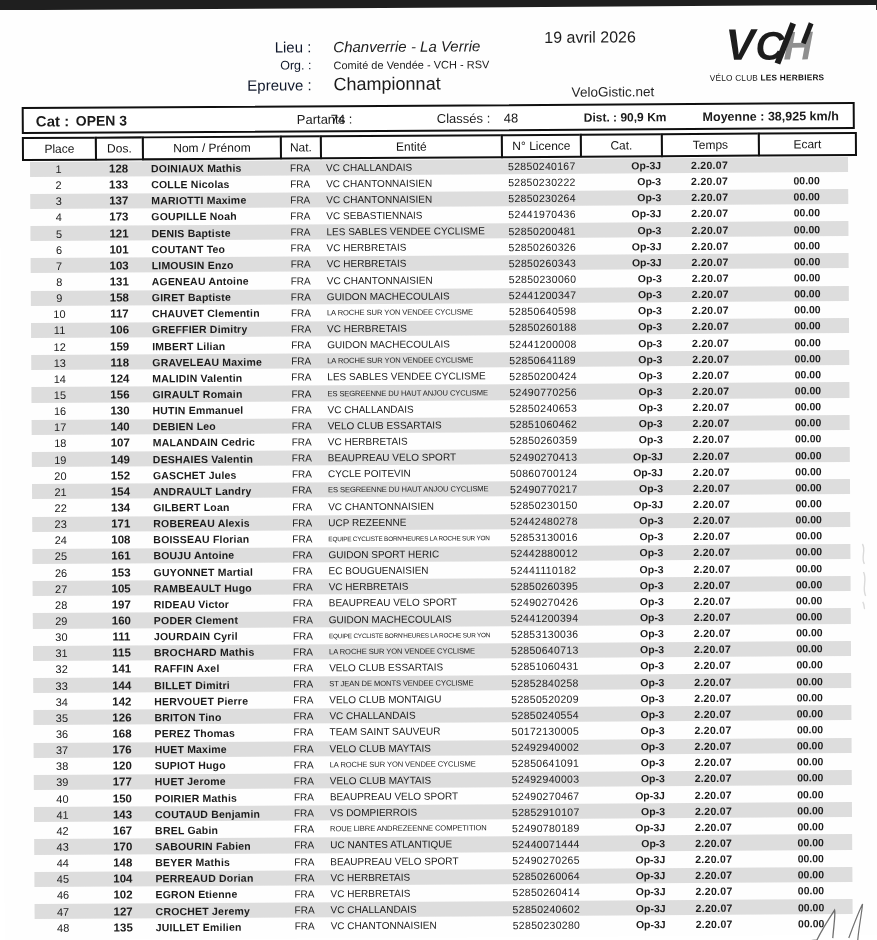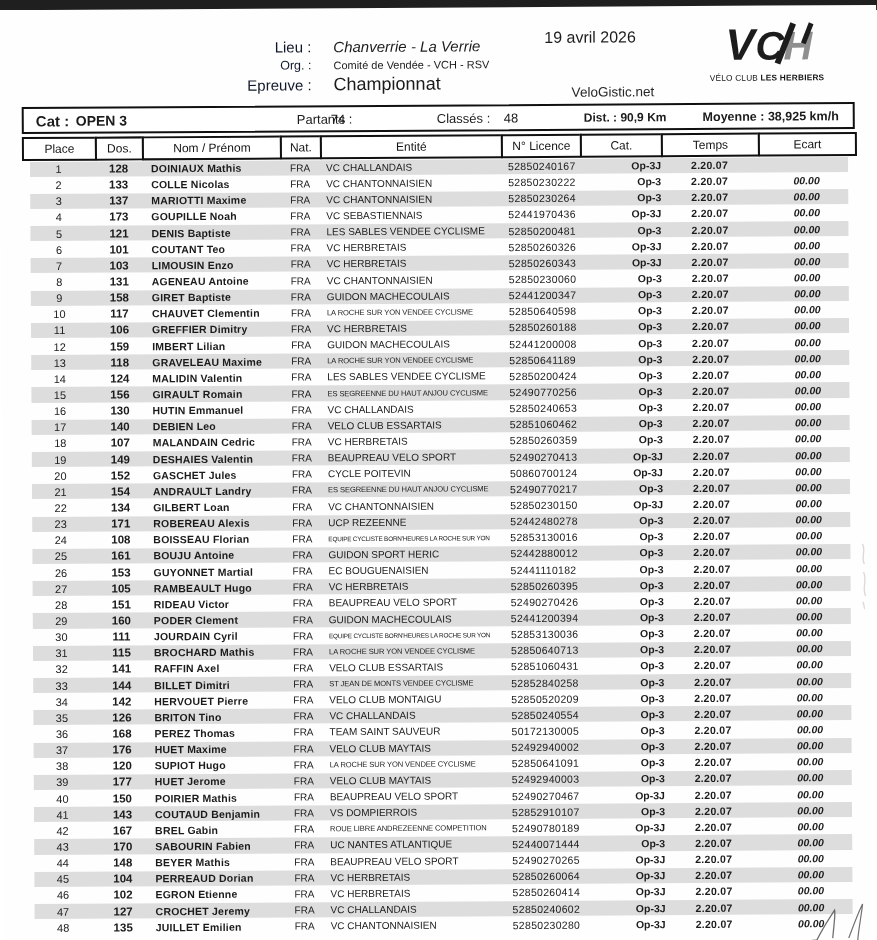--- a/index.html
+++ b/index.html
@@ -64,21 +64,21 @@
   .c-place {width:73px;text-align:center;font-size:11px;font-weight:500;}
   .c-dos   {width:47px;text-align:center;font-size:11.5px;font-weight:600;}
   .c-nom   {width:138px;padding-left:9px;font-size:10.5px;font-weight:600;letter-spacing:0.2px;}
   .c-nat   {width:40px;text-align:center;font-size:10px;}
   .c-ent   {width:181px;padding-left:6px;font-size:10px;}
   .c-ent.sm{font-size:7.6px;letter-spacing:-0.1px;}
   .c-ent.xs{font-size:6.4px;letter-spacing:-0.2px;}
   .c-lic   {width:79px;padding-left:7px;font-size:10.5px;letter-spacing:0.3px;}
   .c-cat   {width:81px;text-align:right;font-size:10.5px;font-weight:600;}
   .c-tps   {width:97px;text-align:center;font-size:10.5px;font-weight:700;letter-spacing:0.3px;}
-  .c-eca   {width:97px;text-align:center;font-size:10.5px;font-weight:600;font-style:italic;}
+  .c-eca   {width:97px;text-align:center;font-size:10.5px;font-weight:600;}
 
   .pen-mark{position:absolute;left:800px;top:895px;}
   .margin-mark{position:absolute;left:852px;top:535px;opacity:0.35;}
 </style>
 </head>
 <body>
 
 <div class="topbar"></div>
 
 <div class="scan">
@@ -432,21 +432,21 @@
       <div class="cell c-nom">RAMBEAULT  Hugo</div>
       <div class="cell c-nat">FRA</div>
       <div class="cell c-ent">VC HERBRETAIS</div>
       <div class="cell c-lic">52850260395</div>
       <div class="cell c-cat">Op-3</div>
       <div class="cell c-tps">2.20.07</div>
       <div class="cell c-eca">00.00</div>
     </div>
       <div class="row">
       <div class="cell c-place">28</div>
-      <div class="cell c-dos">151</div>
+      <div class="cell c-dos">197</div>
       <div class="cell c-nom">RIDEAU  Victor</div>
       <div class="cell c-nat">FRA</div>
       <div class="cell c-ent">BEAUPREAU VELO SPORT</div>
       <div class="cell c-lic">52490270426</div>
       <div class="cell c-cat">Op-3</div>
       <div class="cell c-tps">2.20.07</div>
       <div class="cell c-eca">00.00</div>
     </div>
       <div class="row odd">
       <div class="cell c-place">29</div>

